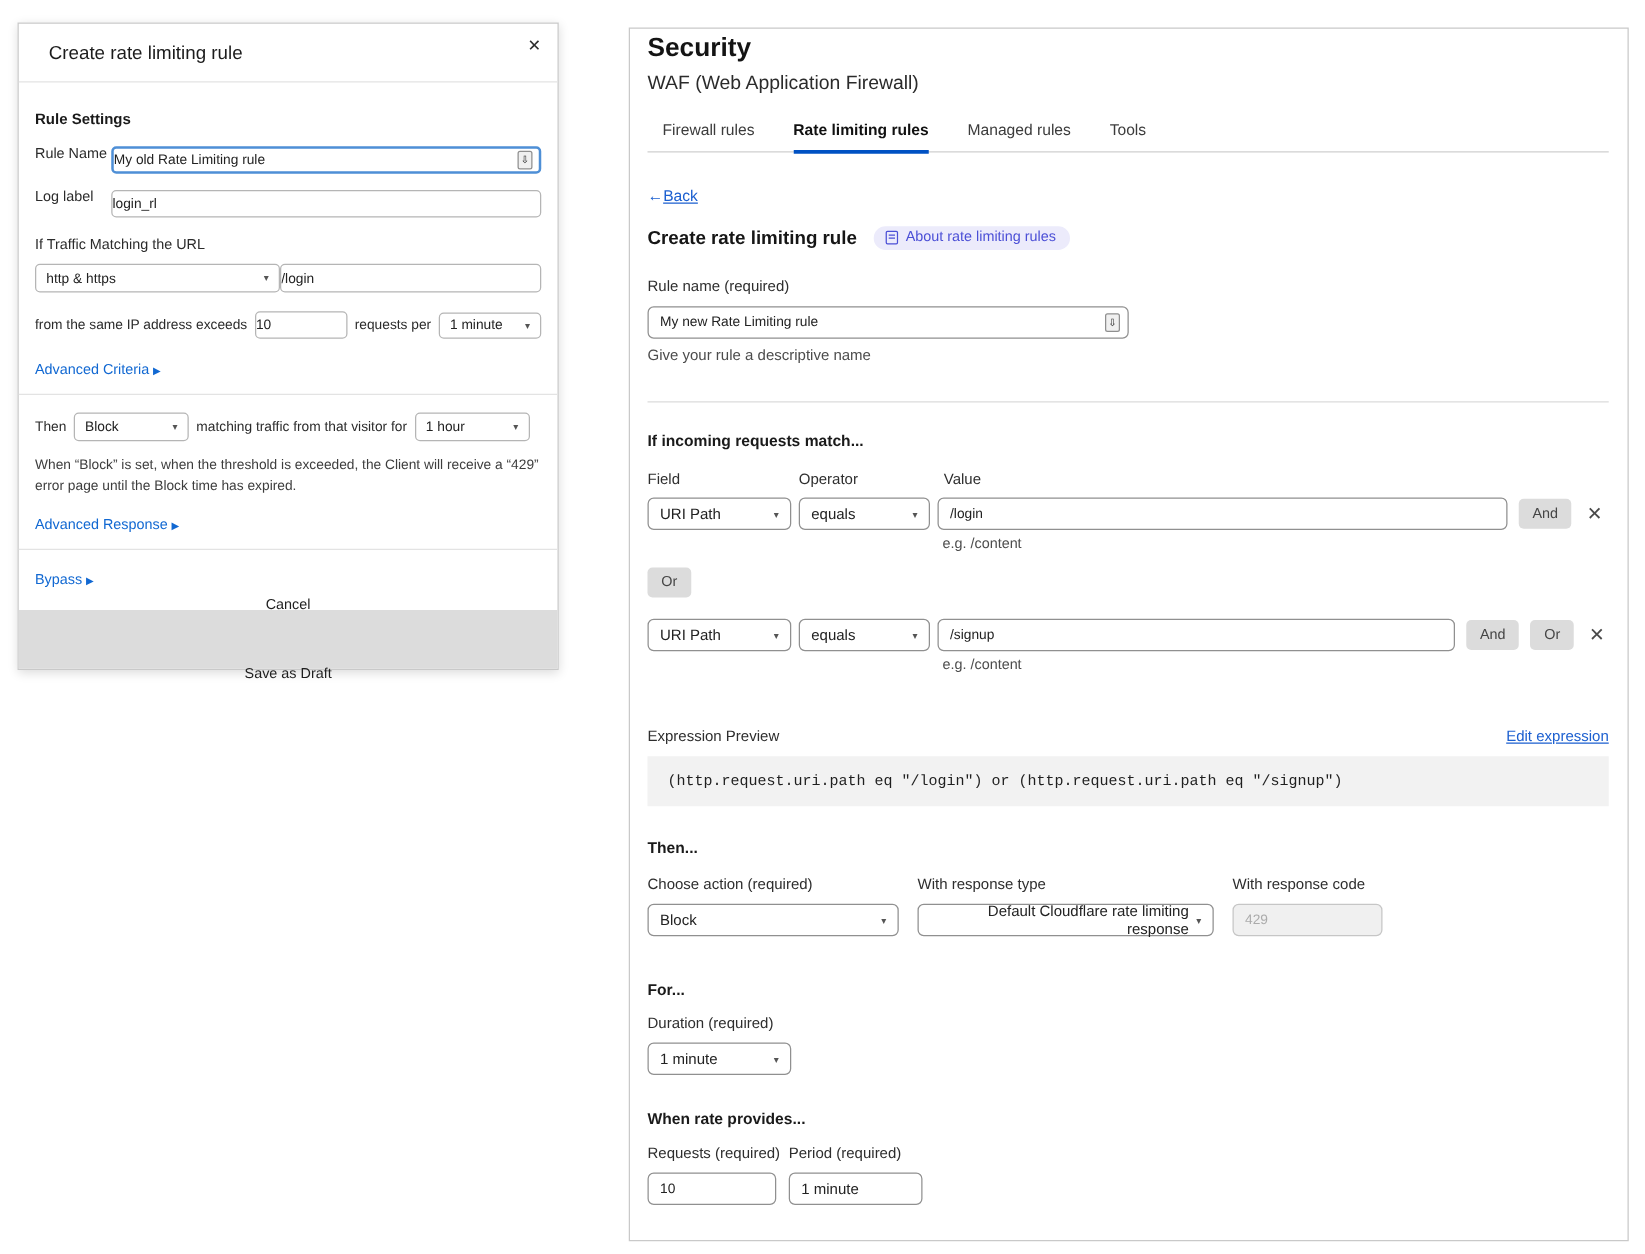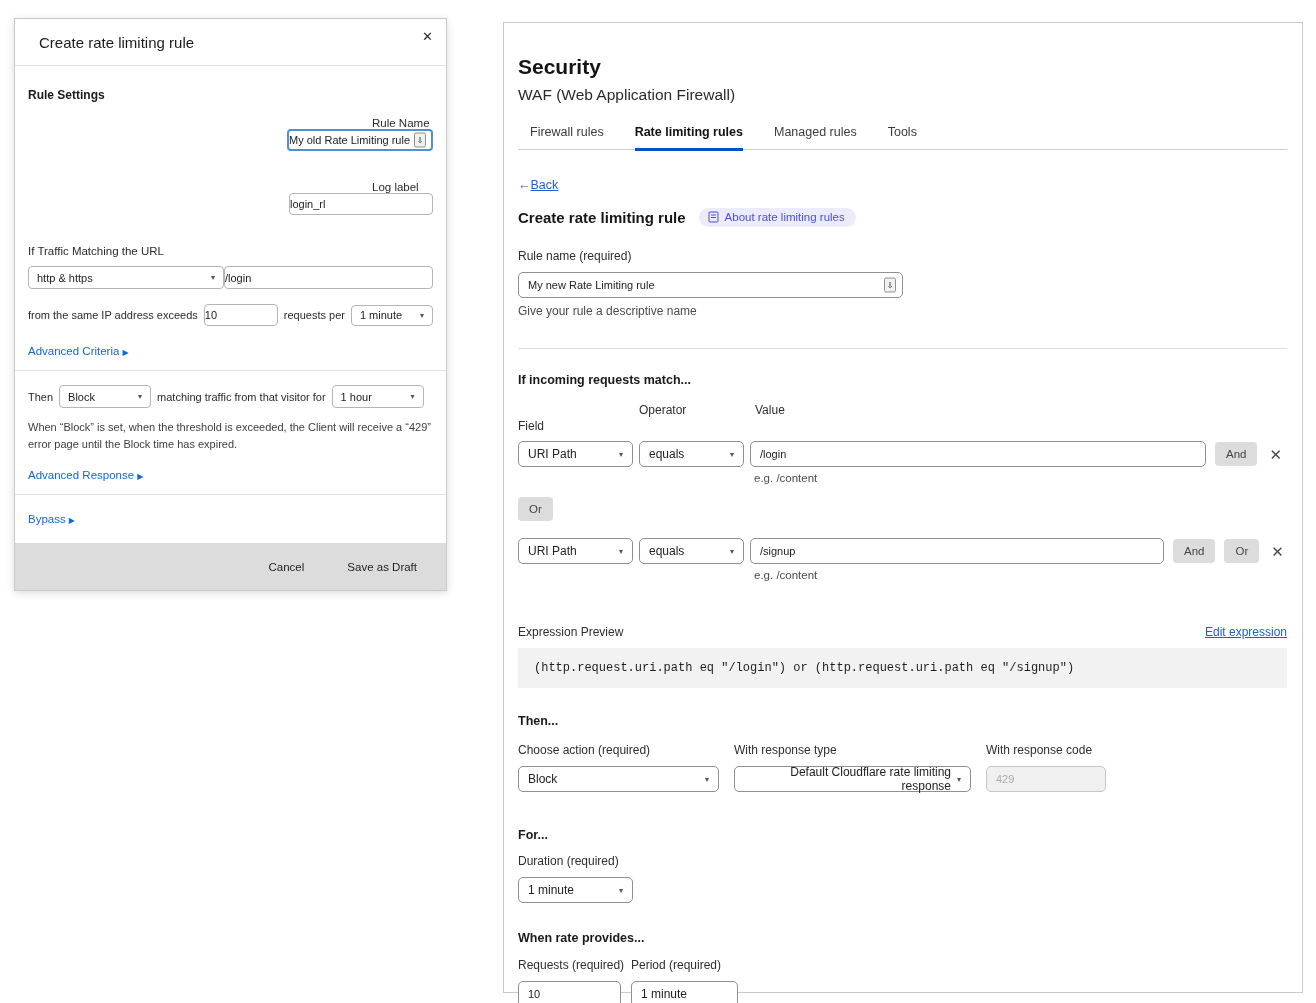--- a/index.html
+++ b/index.html
@@ -17,21 +17,21 @@
     position:absolute; left:14px; top:18px; width:433px;
     background:#fff; border:1px solid #c9c9c9;
     box-shadow:0 2px 8px rgba(0,0,0,.14);
   }
   .modal-header { position:relative; padding:15px 24px 13px; border-bottom:1px solid #e3e3e3; }
   .modal-title { font-size:15px; color:#1c1c1c; }
   .modal-close { position:absolute; right:13px; top:10px; background:none; border:none;
     font-size:13px; color:#2e2e2e; cursor:pointer; font-family:inherit; }
   .modal-body { padding:14px 13px 0; }
   .m-heading { font-size:12px; font-weight:bold; margin:8px 0 15px; color:#1a1a1a; }
-  .m-row { display:flex; align-items:flex-end; margin-bottom:30px;flex-direction:column; }
+  .m-row { display:flex; align-items:flex-start; margin-bottom:13px; }
   .m-row label { width:61px; font-size:11.5px; color:#2b2b2b; flex:none; }
   .inp-wrap { position:relative; flex:1; display:flex; }
   .m-input { width:100%; height:22px; border:1px solid #b5b5b5; border-radius:4px;
     padding:0 0; font-size:11px; color:#222; font-family:inherit; background:#fff; }
   .m-input.focused { border:2px solid #4e8fd6; }
   .af-icon { position:absolute; right:7px; top:50%; transform:translateY(-50%);
     width:12px; height:15px; border:1px solid #8f8f8f; border-radius:2px; background:#f0f0f0;
     font-size:8px; line-height:13px; text-align:center; color:#222; }
   .m-label { font-size:11.5px; color:#2b2b2b; margin:16px 0 9px; }
   .m-url-row { display:flex; gap:0; margin-bottom:15px; }
@@ -47,28 +47,28 @@
   .m-link { display:inline-block; background:none; border:none; color:#1168d2; font-size:11.5px;
     cursor:pointer; font-family:inherit; margin:0 0 13px; padding:0; }
   .m-link .tri { font-size:8px; margin-left:3px; }
   .m-divider { border:none; border-top:1px solid #e3e3e3; margin:0 -13px 14px; }
   .m-then { display:flex; align-items:center; gap:6px; font-size:11px; color:#2b2b2b;
     white-space:nowrap; margin-bottom:11px; }
   .m-then .act { width:92px; flex:none; height:23px; }
   .m-then .dur { width:92px; flex:none; height:23px; }
   .m-note { font-size:11px; color:#3d3d3d; line-height:1.55; margin-bottom:12px; max-width:405px; }
   .modal-footer { background:#dcdcdc; margin-top:2px; height:47px; display:flex;
-    justify-content:flex-end; align-items:center; gap:43px; padding:0 29px; }
+    justify-content:center; align-items:center; gap:43px; padding:0 29px;flex-direction:column; }
   .footer-btn { background:none; border:none; font-size:11.5px; color:#1f1f1f;
     cursor:pointer; font-family:inherit; }
 
   
   .panel {
     position:absolute; left:503px; top:22px; width:800px; height:971px;
-    background:#fff; border:1px solid #c9c9c9; padding:32px 15px 0 14px;
+    background:#fff; border:1px solid #c9c9c9; padding:4px 15px 0 14px;
   }
   .pg-title { font-size:21px; font-weight:bold; color:#141414; }
   .pg-subtitle { font-size:15.5px; color:#2b2b2b; margin-top:7px; }
   .pg-desc { font-size:12.5px; color:#3f3f3f; line-height:1.45; margin-top:10px; max-width:775px; }
   .tabbar { display:flex; gap:31px; padding-left:12px; border-bottom:1px solid #cfcfcf; margin-top:21px; }
   .tab { font-size:12.5px; color:#3c3c3c; padding-bottom:9px; border-bottom:3px solid transparent;
     margin-bottom:-2px; cursor:pointer; }
   .tab.active { color:#111; font-weight:bold; border-bottom-color:#0051c3; }
   .back { margin-top:28px; font-size:12.5px; color:#1b5fd0; display:inline-flex; align-items:center;
     cursor:pointer; }
@@ -80,21 +80,21 @@
   .f-label { font-size:12px; color:#2e2e2e; }
   .r-input { height:26px; border:1px solid #909090; border-radius:5px; padding:0 9px;
     font-size:11px; color:#222; font-family:inherit; background:#fff; }
   .r-input:disabled { background:#f0f0f0; border-color:#c6c6c6; color:#ababab; }
   .rule-name-wrap { position:relative; width:385px; margin-top:9px; display:flex; }
   .rule-name-wrap .r-input { width:100%; }
   .helper { font-size:12px; color:#4c4c4c; margin-top:6px; }
   .divider { border:none; border-top:1px solid #dcdcdc; margin-top:30px; }
   .sec-title { font-size:12.5px; font-weight:bold; color:#1a1a1a; }
   .cond-labels { display:flex; margin-top:16px; }
-  .cond-labels .c1 { width:121px;margin-top:16px; } .cond-labels .c2 { width:116px; }
+  .cond-labels .c1 { width:121px; } .cond-labels .c2 { width:116px; }
   .cond-row { display:flex; align-items:center; margin-top:8px; }
   .sel.r { height:26px; border:1px solid #909090; border-radius:5px; font-size:12px; padding:0 9px;text-align:right; }
   .sel.f-field { width:115px; flex:none; margin-right:6px; }
   .sel.f-op { width:105px; flex:none; margin-right:6px; }
   .val-1 { width:456px; }
   .val-2 { width:414px; }
   .btn-gray { display:inline-flex; align-items:center; justify-content:center; height:24px;
     padding:0 11px; background:#dcdcdc; border:none; border-radius:4px; font-size:11.5px;
     color:#454545; cursor:pointer; font-family:inherit; }
   .cond-row .btn-gray { margin-left:9px; }

